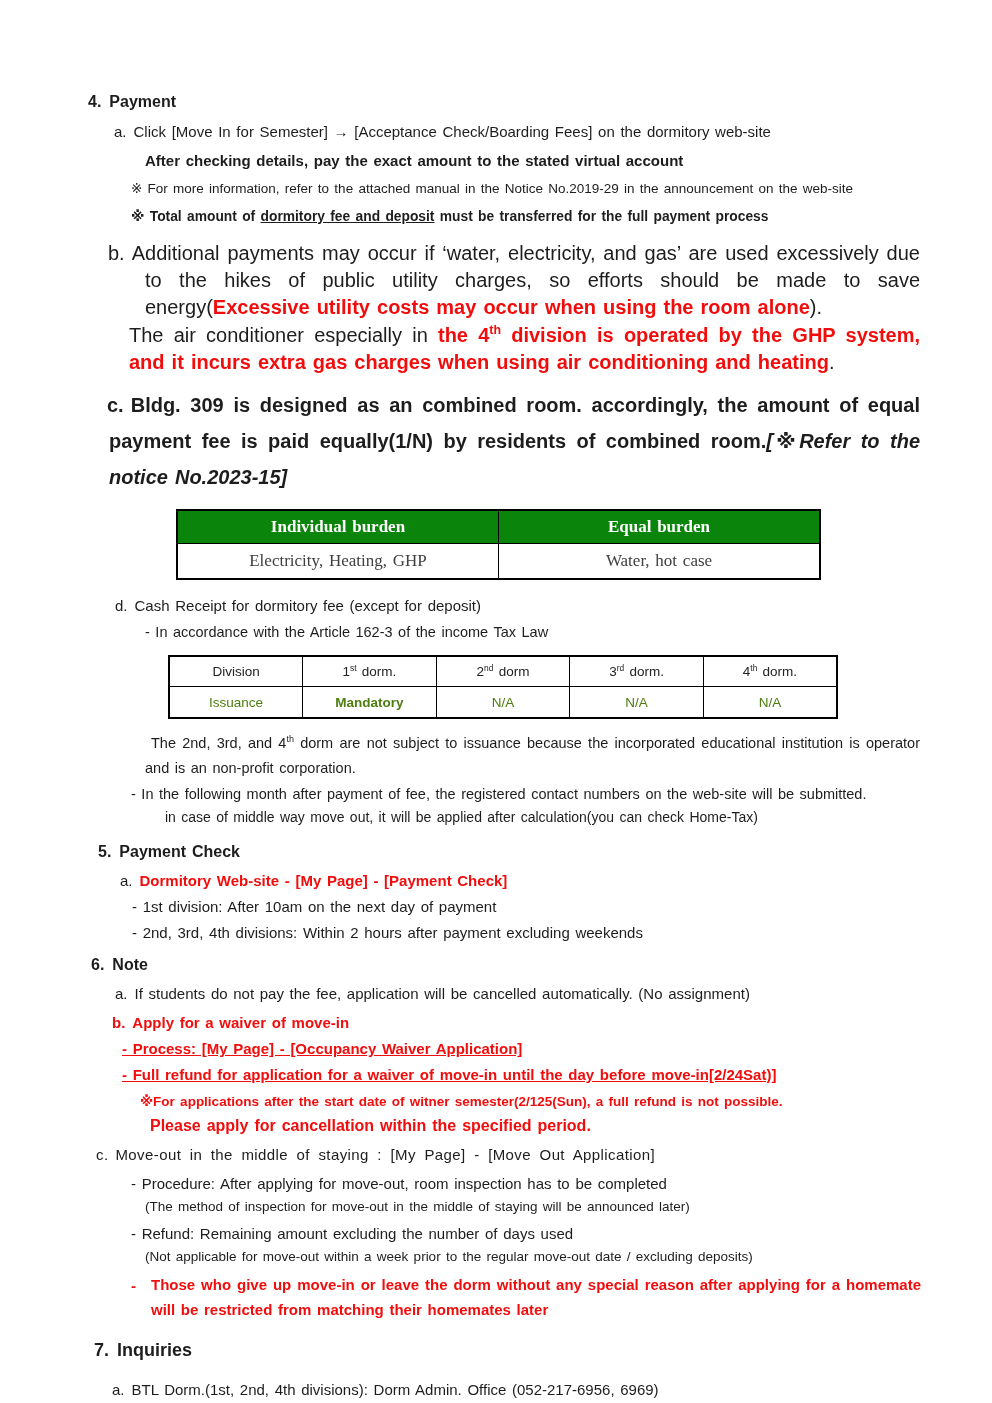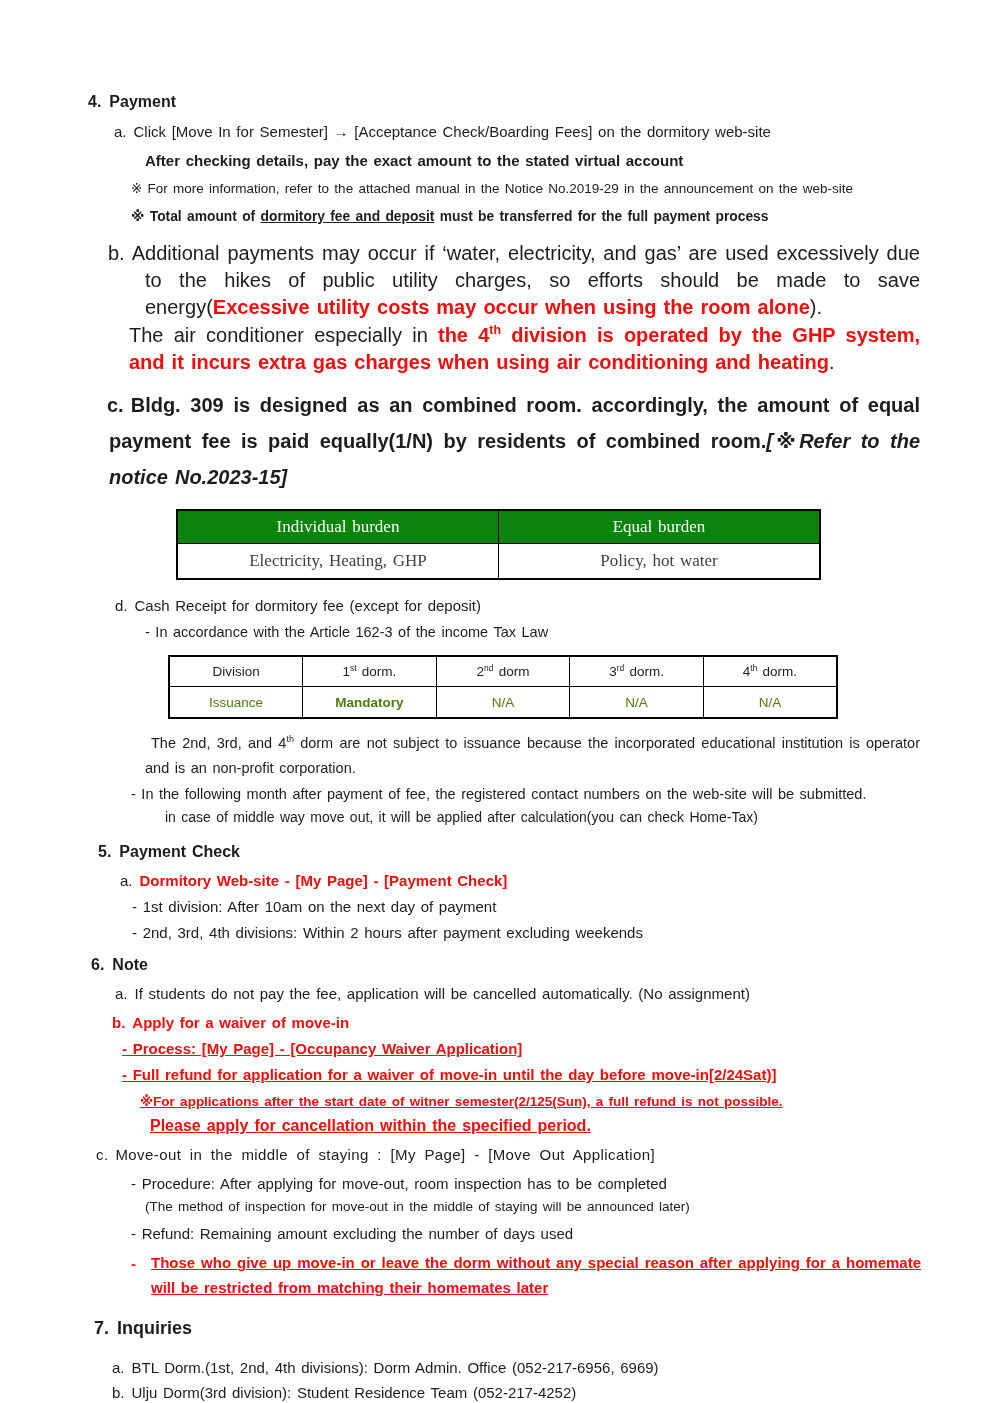--- a/index.html
+++ b/index.html
@@ -18,28 +18,28 @@
   .boldline{margin-left:57px;font-size:15px;line-height:26px;font-weight:bold;margin-top:3px;}
   .note{margin-left:43px;font-size:13.5px;line-height:26px;margin-top:2px;}
   .note-bold{font-weight:bold;font-size:13.8px;}
   .u{text-decoration:underline;}
   .para{font-size:20px;line-height:27px;text-align:justify;}
   .hang{margin-left:57px;text-indent:-37px;margin-top:10px;width:775px;}
   .air{margin-left:41px;width:791px;margin-top:1px;}
   .cpara{margin-left:21px;width:811px;font-weight:bold;line-height:36px;margin-top:11px;text-indent:-2px;}
   .italic{font-style:italic;}
   .rb{color:var(--red,#f20d0d);font-weight:bold;}
-  .red-u{text-decoration:underline;}
+  .red-u{}
   sup{font-size:0.62em;line-height:0;}
   
   .burden-table{border-collapse:collapse;margin:14px 0 0 88px;width:645px;
     font-family:"Liberation Serif","DejaVu Serif",serif;font-size:17px;}
   .burden-table,.burden-table th,.burden-table td{border:1px solid #000;}
   .burden-table{border:2px solid #000;}
-  .burden-table th{background:var(--green,#0b840b);color:#fff;font-weight:400;height:30px;width:50%;}
+  .burden-table th{background:var(--green,#0b840b);color:#fff;font-weight:700;height:30px;width:50%;}
   .burden-table td{text-align:center;height:32px;color:#404040;}
   
   .d-line{margin-left:27px;margin-top:12px;}
   .d-dash1{margin-left:57px;font-size:14.5px;line-height:26px;}
   .cash-table{border-collapse:collapse;margin:10px 0 0 80px;width:670px;font-size:13.5px;border-radius:6px;}
   .cash-table,.cash-table th,.cash-table td{border:1px solid #000;}
   .cash-table{border:2px solid #000;}
   .cash-table th{font-weight:normal;height:27px;width:20%;color:#222;}
   .cash-table td{text-align:center;height:28px;color:#4d7c0f;}
   .cash-mandatory{color:var(--red,#f20d0d);font-weight:bold;}
@@ -92,21 +92,21 @@
   <table class="burden-table">
     <thead>
       <tr>
         <th>Individual burden</th>
         <th>Equal burden</th>
       </tr>
     </thead>
     <tbody>
       <tr>
         <td>Electricity, Heating, GHP</td>
-        <td>Policy, hot water</td>
+        <td>Water, hot case</td>
       </tr>
     </tbody>
   </table>
 
   <div class="line d-line"><span class="lbl">d.</span><span>Cash Receipt for dormitory fee (except for deposit)</span></div>
 
   <div class="d-dash1">- In accordance with the Article 162-3 of the income Tax Law</div>
 
   <table class="cash-table">
     <thead>
@@ -151,20 +151,21 @@
   <div class="line s6bdash rb">- Full refund for application for a waiver of move-in until the day before move-in[2/24Sat)]</div>
 
   <div class="s6note1 rb red-u">※For applications after the start date of witner semester(2/125(Sun), a full refund is not possible.</div>
   <div class="s6note2 rb red-u">Please apply for cancellation within the specified period.</div>
 
   <div class="line s6c"><span class="lbl">c.</span><span>Move-out in the middle of staying : [My Page] - [Move Out Application]</span></div>
 
   <div class="line s6cdash">- Procedure: After applying for move-out, room inspection has to be completed</div>
   <div class="s6csub">(The method of inspection for move-out in the middle of staying will be announced later)</div>
   <div class="line s6cdash">- Refund: Remaining amount excluding the number of days used</div>
+  <div class="s6csub">(Not applicable for move-out within a week prior to the regular move-out date / excluding deposits)</div>
 
   <div class="line s6red">
       <span class="marker rb">-</span>
       <span class="txt rb red-u">Those who give up move-in or leave the dorm without any special reason after applying for a homemate will be restricted from matching their homemates later</span>
     </div>
 
   <div class="sec-head sec7"><span class="num">7.</span><span>Inquiries</span></div>
 
   <div class="line s7item"><span class="lbl">a.</span><span>BTL Dorm.(1st, 2nd, 4th divisions): Dorm Admin. Office (052-217-6956, 6969)</span></div>
 

